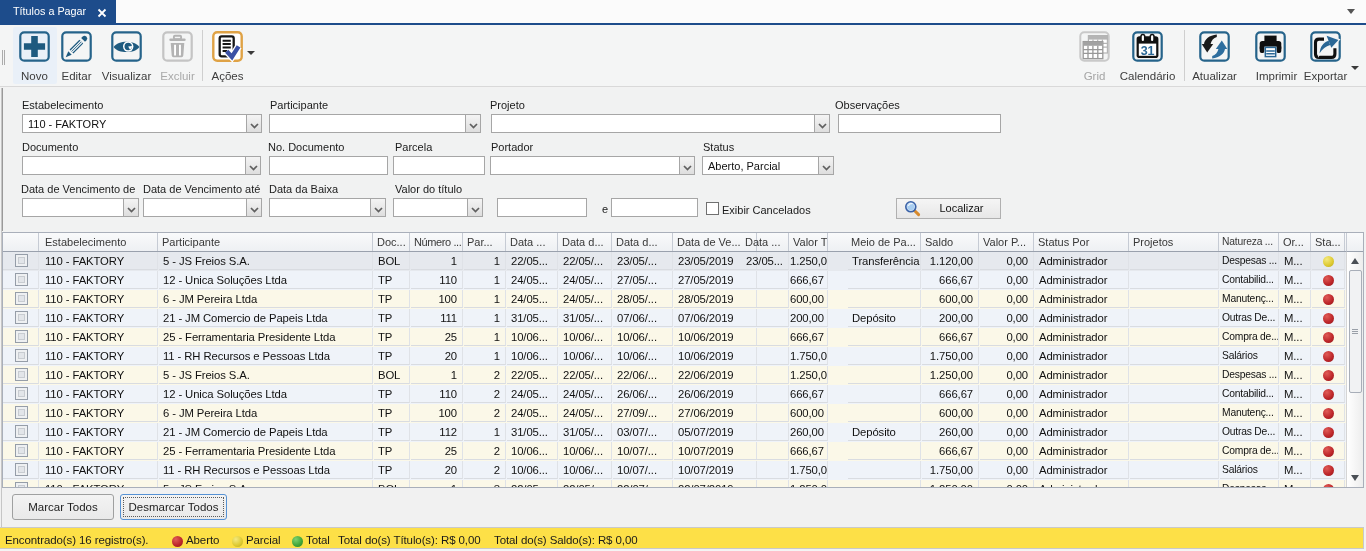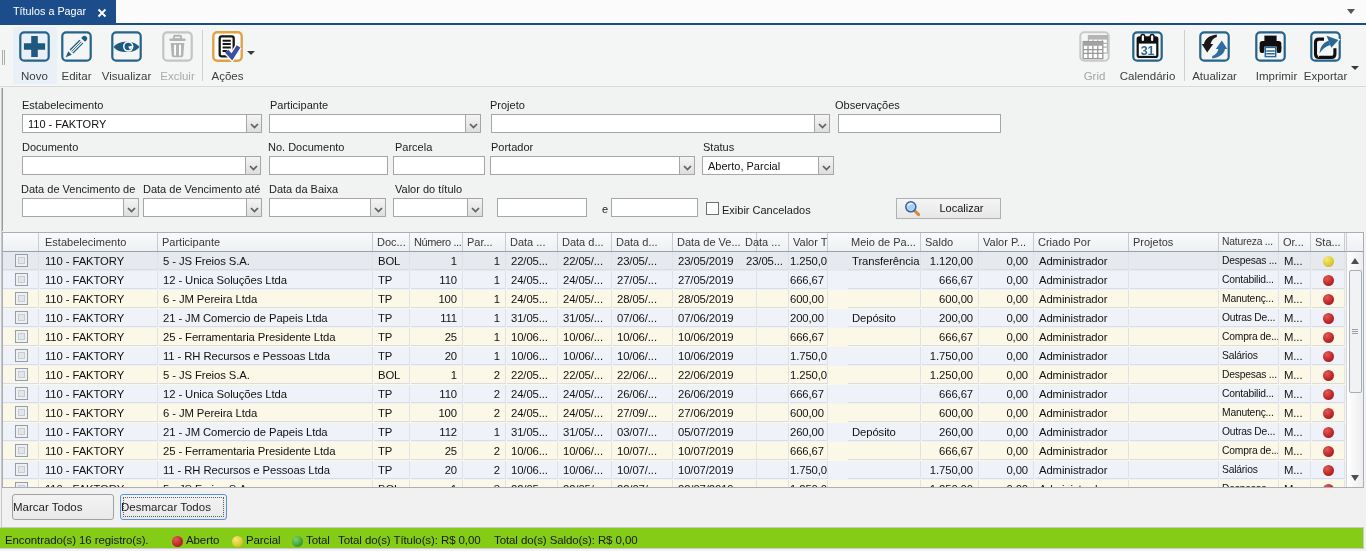--- a/index.html
+++ b/index.html
@@ -85,24 +85,24 @@
 .sb-up{position:absolute;left:4px;top:6px;width:0;height:0;border-left:4.5px solid transparent;
  border-right:4.5px solid transparent;border-bottom:6px solid #4a4f55}
 .sb-dn{position:absolute;left:4px;bottom:6px;width:0;height:0;border-left:4.5px solid transparent;
  border-right:4.5px solid transparent;border-top:6px solid #4a4f55}
 .sb-th{position:absolute;left:1.5px;top:18px;width:13px;height:123px;background:#f1f2f3;
  border:1px solid #a8aeb8;border-radius:2px}
 .sb-g{position:absolute;left:2.5px;top:58px;width:6px;height:1px;background:#9aa0a8;
  box-shadow:0 2px 0 #9aa0a8,0 4px 0 #9aa0a8}
 .btnpanel{position:absolute;left:0;top:488px;width:1366px;height:39px;background:#f1f1f1}
 .wbtn{position:absolute;top:6px;height:26px;background:linear-gradient(#f3f3f3,#e9e9e9);
- border:1px solid #9fa0a0;border-radius:3px;font-size:11.5px;color:#1d1d1d;text-align:left;
+ border:1px solid #9fa0a0;border-radius:3px;font-size:11.5px;color:#1d1d1d;text-align:center;
  line-height:24px}
 .wbtn.focus{border:1px solid #5692d4;outline:1px dotted #5a5a5a;outline-offset:-4px}
-.statusbar{position:absolute;left:0;top:527px;width:1364px;height:22px;background:#84cc16;
+.statusbar{position:absolute;left:0;top:527px;width:1364px;height:22px;background:#fde047;
  border-top:1px solid #c9c9c9;border-bottom:1px solid #c9c9c9;border-right:1px solid #c9c9c9;font-size:11.5px;letter-spacing:-0.1px;color:#1a1a1a}
 .st{position:absolute;top:5.5px;white-space:nowrap}
 .sdot{position:absolute;top:8px;width:11px;height:11px;border-radius:50%}
 </style></head>
 <body>
 <div class="tabbar">
  <div class="tab">Títulos a Pagar</div>
  <svg class="tabx" width="10" height="10" viewBox="0 0 10 10">
       <path d="M1.5 1.5 L8.5 8.5 M8.5 1.5 L1.5 8.5" stroke="#fff" stroke-width="1.8"></path>
     </svg>
@@ -295,21 +295,21 @@
       <div class="hc c5">Par...</div>
       <div class="hc c6">Data ...</div>
       <div class="hc c7">Data d...</div>
       <div class="hc c8">Data d...</div>
       <div class="hc c9">Data de Ve...</div>
       <div class="hc c10">Data ...</div>
       <div class="hc c11">Valor T...</div>
       <div class="hc c12">Meio de Pa...</div>
       <div class="hc c13">Saldo</div>
       <div class="hc c14">Valor P...</div>
-      <div class="hc c15">Criado Por</div>
+      <div class="hc c15">Status Por</div>
       <div class="hc c16">Projetos</div>
       <div class="hc c17">Natureza ...</div>
       <div class="hc c18">Or...</div>
       <div class="hc c19">Sta...</div>
     </div>
  <div class="gbody">
 <div class="row" style="background:#e6e9ee">
         <div class="c c0">
           <div class="cb">
             <div class="cbi"></div>

